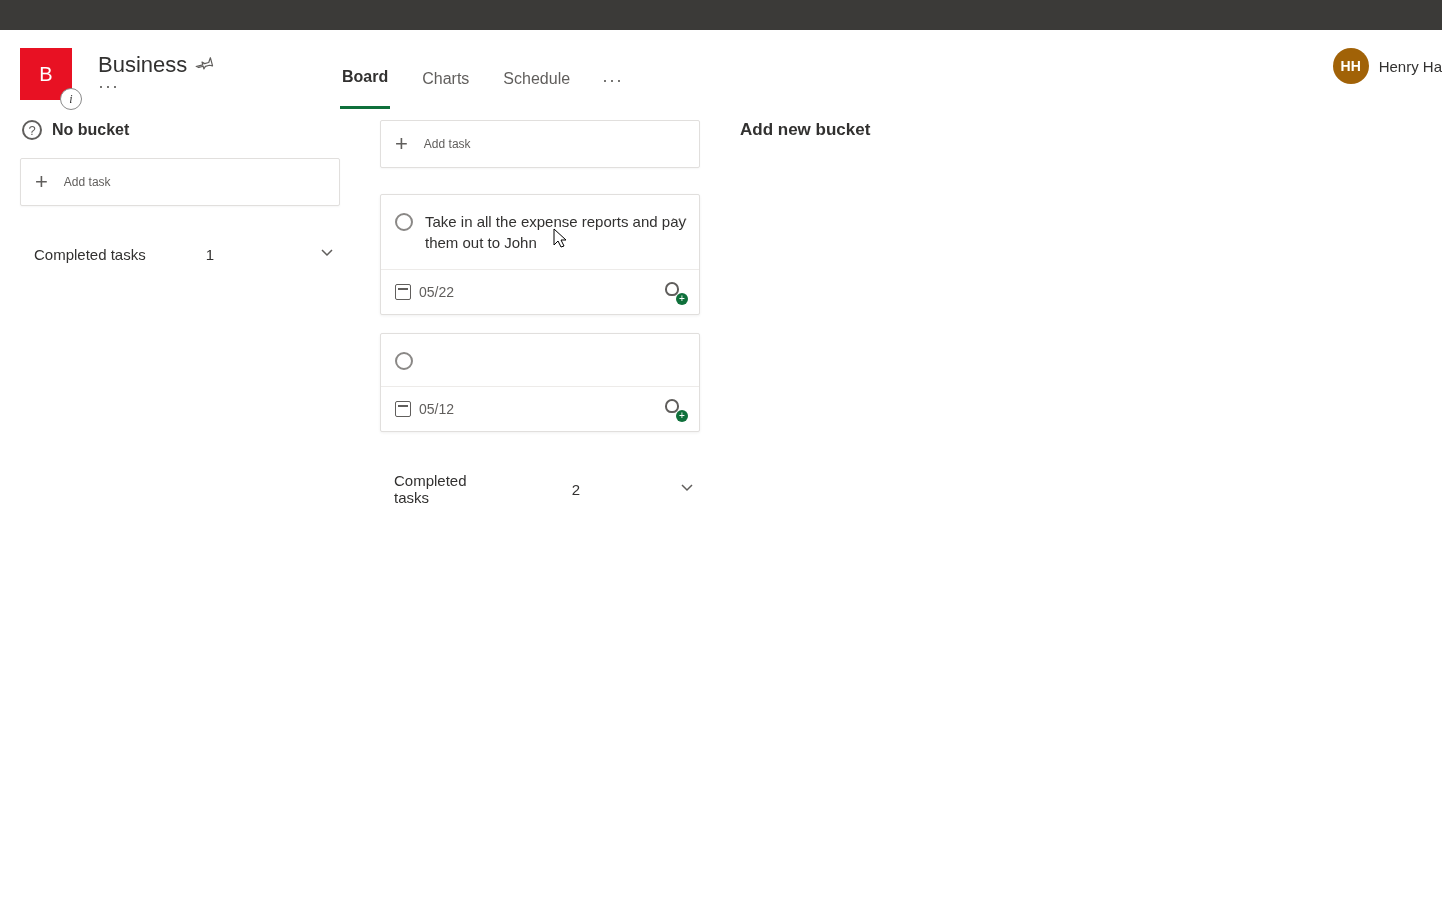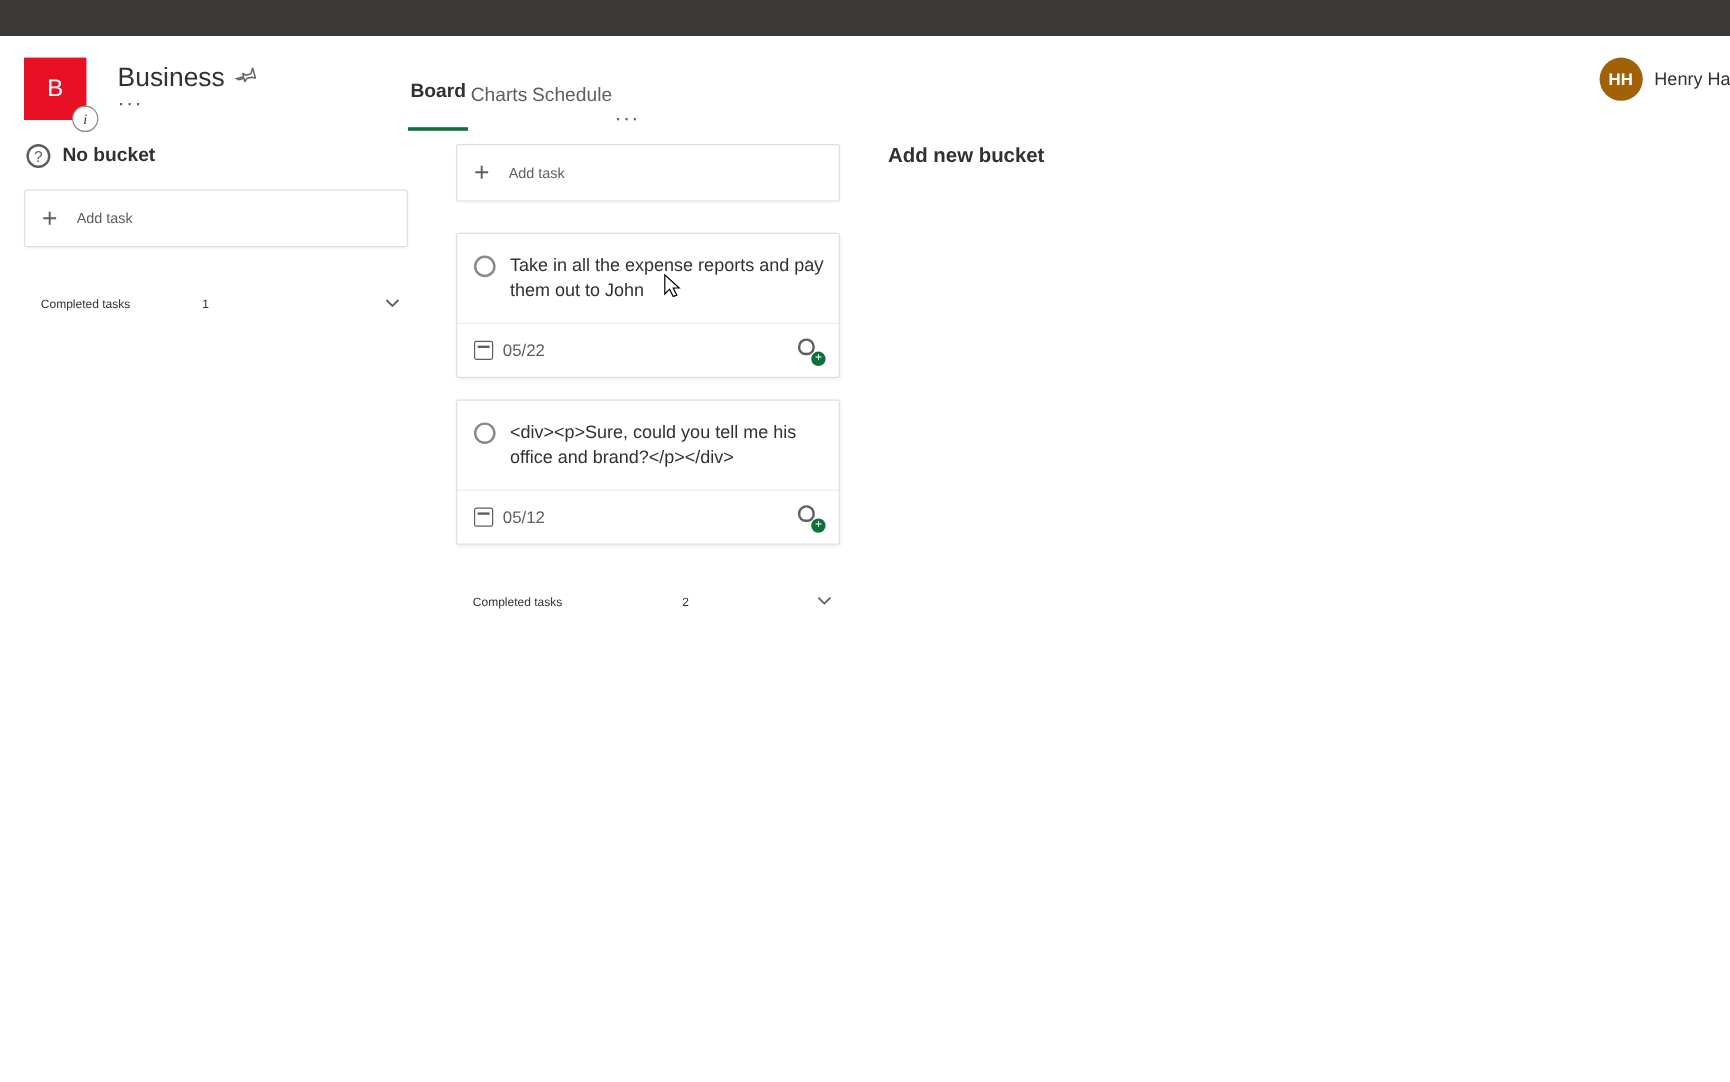--- a/index.html
+++ b/index.html
@@ -6,21 +6,21 @@
   body { width: 1442px; height: 902px; background: #fff; overflow: hidden; }
   .window-chrome { height: 30px; background: #3b3a38; }
   .header { display: flex; align-items: center; padding: 16px 20px 8px 20px; position: relative; height: 80px; }
   .plan-tile { width: 52px; height: 52px; background: #e81123; color: #fff; display: flex; align-items: center; justify-content: center; font-size: 20px; position: relative; }
   .info-badge { position: absolute; right: -10px; bottom: -10px; width: 22px; height: 22px; border: 1px solid #8a8a8a; border-radius: 50%; background: #fff; display:flex; align-items:center; justify-content:center; font-size:12px; color:#333; font-family: Georgia, serif; font-style: italic; }
   .plan-title-wrap { margin-left: 26px; display:flex; flex-direction:column; justify-content:center; }
   .plan-title-row { display:flex; align-items:center; gap:10px; }
   .plan-title { font-size: 22px; font-weight:400; color:#323130; }
   .pin { color:#605e5c; transform: rotate(30deg); font-size:16px; }
   .plan-ellipsis { color:#605e5c; font-size:18px; letter-spacing:1px; margin-top:-2px; }
-  .tabs { position:absolute; left:340px; top:22px; display:flex; align-items:flex-end; }
+  .tabs { position:absolute; left:340px; top:22px; display:flex; gap:30px; align-items:center; }
   .tab { font-size:16px; color:#605e5c; padding:16px 2px 20px 2px; cursor:pointer; }
   .tab.active { font-weight:600; color:#323130; border-bottom:3px solid #0f703b; }
   .tab-more { color:#605e5c; font-size:18px; letter-spacing:1px; cursor:pointer; }
   .user { position:absolute; right:0; top:18px; display:flex; align-items:center; gap:10px; padding-right:0; }
   .avatar { width:36px; height:36px; border-radius:50%; background:#a16207; color:#fff; display:flex; align-items:center; justify-content:center; font-size:14px; font-weight:700;}
   .user-name { font-size:15px; color:#323130; white-space:nowrap; }
 
   .board { display:flex; padding: 10px 20px; gap:40px; align-items:flex-start; }
   .bucket { width:320px; flex:0 0 320px; }
   .bucket-header { display:flex; align-items:center; gap:10px; margin-bottom:18px; padding-left:2px; }
@@ -37,21 +37,21 @@
   .task-text { font-size:15px; color:#323130; line-height:1.4; flex:1; }
   .card-more { color:#605e5c; font-size:15px; letter-spacing:1px; position:absolute; right:10px; top:14px; }
   .card-bottom { border-top:1px solid #edebe9; padding:12px 14px; display:flex; align-items:center; justify-content:space-between; }
   .date-group { display:flex; align-items:center; gap:8px; color:#605e5c; font-size:14px;justify-content:center; }
   .cal-icon { width:16px; height:16px; border:1.5px solid #605e5c; border-radius:2px; position:relative; }
   .cal-icon:after { content:""; position:absolute; top:3px; left:2px; right:2px; height:1.5px; background:#605e5c; }
   .assign { position:relative; width:20px; height:20px; }
   .assign-person { width:14px; height:14px; border:2px solid #605e5c; border-radius:50% 50% 45% 45%; }
   .assign-plus { position:absolute; right:-3px; bottom:-3px; width:12px; height:12px; border-radius:50%; background:#0f703b; color:#fff; font-size:10px; line-height:12px; text-align:center; }
 
-  .completed-row { display:flex; align-items:center; justify-content:flex-start; gap:100px; margin-top:40px; padding:0 6px 0 14px; color:#323130; font-size:10px; position:relative; cursor:pointer; }
+  .completed-row { display:flex; align-items:center; justify-content:flex-start; gap:100px; margin-top:40px; padding:0 6px 0 14px; color:#323130; font-size:15px; position:relative; cursor:pointer; }
   .completed-row .chev { margin-left:auto; color:#605e5c; }
   .bucket .completed-row.narrow { gap:60px; }
 
   .add-bucket { width:260px; font-size:17px; font-weight:600; color:#323130; padding-top:0; cursor:pointer; }
 
   .cursor { position:absolute; pointer-events:none; }
   .cursor svg { display:block; }
 </style>
 </head>
 <body>
@@ -135,21 +135,20 @@
       <div class="cursor" style="left:170px; top:32px;">
         <svg width="20" height="24" viewBox="0 0 20 24">
             <path d="M3 2 L3 18 L7 14 L10 20 L13 19 L10 13 L15 13 Z" fill="#fff" stroke="#000" stroke-width="1"></path>
           </svg>
       </div>
     </div>
 
     <div class="task-card">
       <div class="card-top">
         <div class="radio"></div>
-        <div class="task-text">&lt;div&gt;&lt;p&gt;Sure, could you tell me his office and brand?&lt;/p&gt;&lt;/div&gt;</div>
       </div>
       <div class="card-bottom">
         <div class="date-group">
           <span class="cal-icon"></span>
           <span>05/12</span>
         </div>
         <div class="assign">
           <div class="assign-person"></div>
           <div class="assign-plus">+</div>
         </div>

